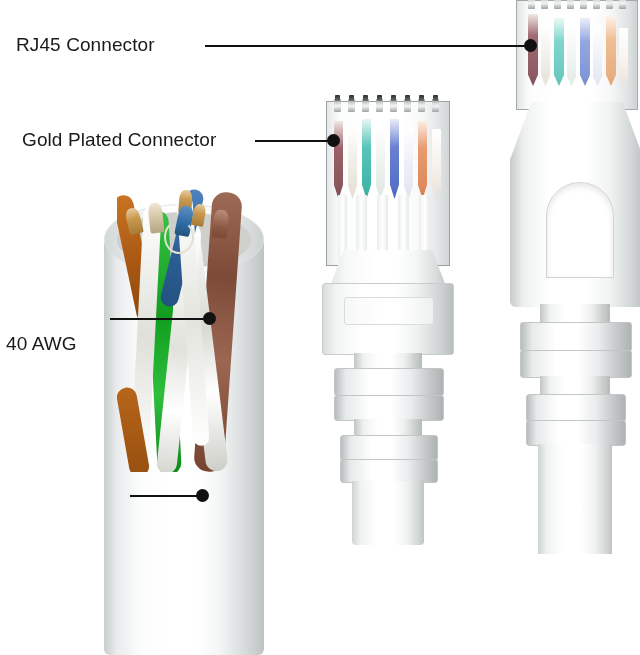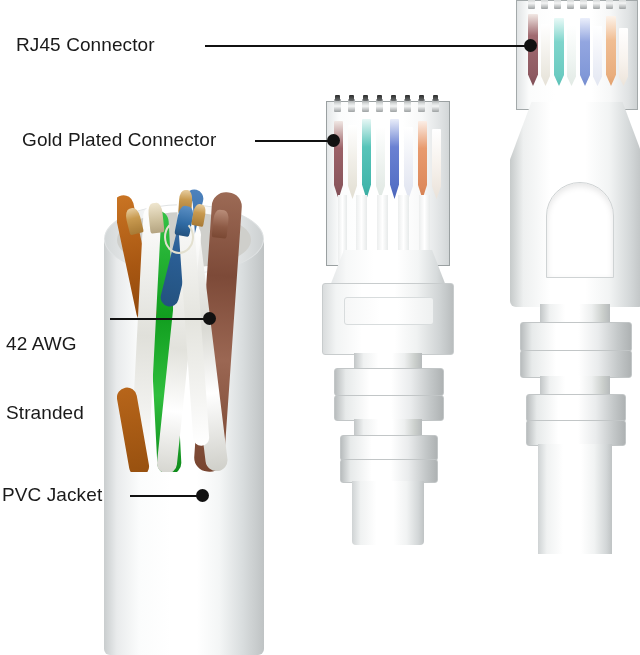--- a/index.html
+++ b/index.html
@@ -325,23 +325,21 @@
 
   <div class="label" style="left:16px;top:33px;">RJ45 Connector</div>
   <div class="leader" style="left:205px;top:45px;width:325px;"></div>
   <div class="dot" style="left:524px;top:39px;width:13px;height:13px;"></div>
 
   <div class="label" style="left:22px;top:128px;">Gold Plated Connector</div>
   <div class="leader" style="left:255px;top:140px;width:78px;"></div>
   <div class="dot" style="left:327px;top:134px;width:13px;height:13px;"></div>
 
   <div class="label" style="left:6px;top:286px;">
-    <div>42 AWG</div>
-    <div>Stranded</div>
+    <div>40 AWG</div>
   </div>
   <div class="leader" style="left:110px;top:318px;width:100px;"></div>
   <div class="dot" style="left:203px;top:312px;width:13px;height:13px;"></div>
 
-  <div class="label" style="left:2px;top:483px;">PVC Jacket</div>
   <div class="leader" style="left:130px;top:495px;width:73px;"></div>
   <div class="dot" style="left:196px;top:489px;width:13px;height:13px;"></div>
 
 </div>
 
 </body></html>

